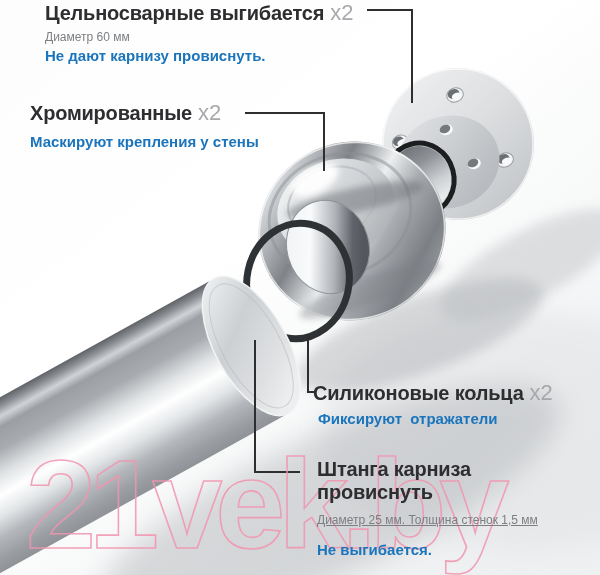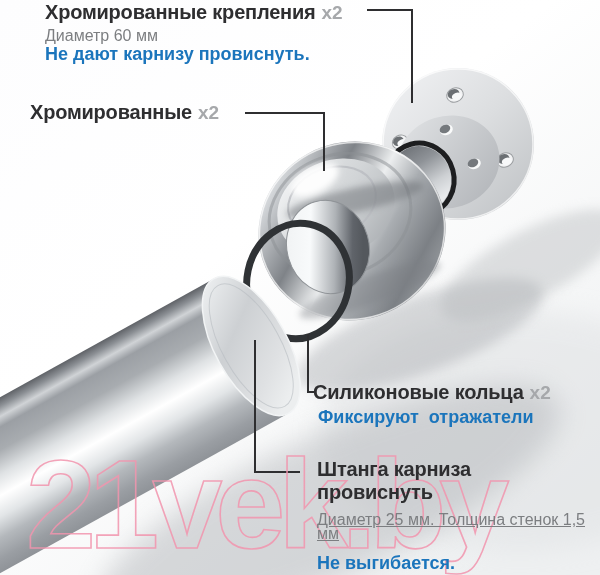--- a/index.html
+++ b/index.html
@@ -5,23 +5,23 @@
   :root{
     --accent_blue:#1b75bc; --title_dark:#2e2e30; --count_gray:#a6a8ab;
     --spec_gray:#7c7e81; --callout_line:#2e2e30; --watermark_pink:#f295ae;
   }
   *{margin:0;padding:0;box-sizing:border-box;}
   body{font-family:"Liberation Sans",sans-serif;background:#fff;}
   .stage{position:relative;width:600px;height:575px;overflow:hidden;background:#fff;}
   .stage svg.scene{position:absolute;left:0;top:0;}
   .label{position:absolute;z-index:5;}
   .title{font-size:20px;line-height:23px;font-weight:700;color:var(--title_dark);letter-spacing:-0.2px;}
-  .count{font-size:19px;font-weight:700;color:var(--count_gray);margin-left:6px;letter-spacing:0;}
-  .spec{font-size:16px;line-height:14px;color:var(--spec_gray);margin-top:5px;}
-  .benefit{font-size:18px;line-height:17px;font-weight:700;color:var(--accent_blue);margin-top:3px;white-space:pre-wrap;}
+  .count{font-size:22px;font-weight:400;color:var(--count_gray);margin-left:6px;letter-spacing:0;}
+  .spec{font-size:12px;line-height:14px;color:var(--spec_gray);margin-top:5px;}
+  .benefit{font-size:15px;line-height:17px;font-weight:700;color:var(--accent_blue);margin-top:3px;white-space:pre-wrap;}
   .l1{left:45px;top:1px;}
   .l2{left:30px;top:101px;}
   .l2 .benefit{margin-top:8px;}
   .l3{left:313px;top:381px;}
   .l3 .benefit{margin-top:5px;margin-left:5px;}
   .l4{left:317px;top:458px;}
   .l4 .spec{margin-top:9px;text-decoration:underline;}
   .l4 .benefit{margin-top:14px;}
 </style>
 </head>
@@ -168,30 +168,31 @@
       <polyline points="245,113 324,113 324,171"></polyline>
       <polyline points="308,334 308,392 316,392"></polyline>
       <polyline points="255,340 255,472 300,472"></polyline>
     </g>
 
     <text x="26" y="548" font-size="126" font-weight="700" letter-spacing="-7" fill="none" stroke-width="1.6" opacity="0.85" style="stroke:var(--watermark_pink)">21vek.by</text>
   </svg>
 
   <div class="label l1">
     <div class="title">
-      <span>Хромированные крепления</span><span class="count">x2</span>
+      <span>Цельносварные выгибается</span><span class="count">x2</span>
     </div>
     <div class="spec">Диаметр 60 мм</div>
     <div class="benefit">Не дают карнизу провиснуть.</div>
   </div>
 
   <div class="label l2">
     <div class="title">
       <span>Хромированные</span><span class="count">x2</span>
     </div>
+    <div class="benefit">Маскируют крепления у стены</div>
   </div>
 
   <div class="label l3">
     <div class="title">
       <span>Силиконовые кольца</span><span class="count">x2</span>
     </div>
     <div class="benefit">Фиксируют  отражатели</div>
   </div>
 
   <div class="label l4">

